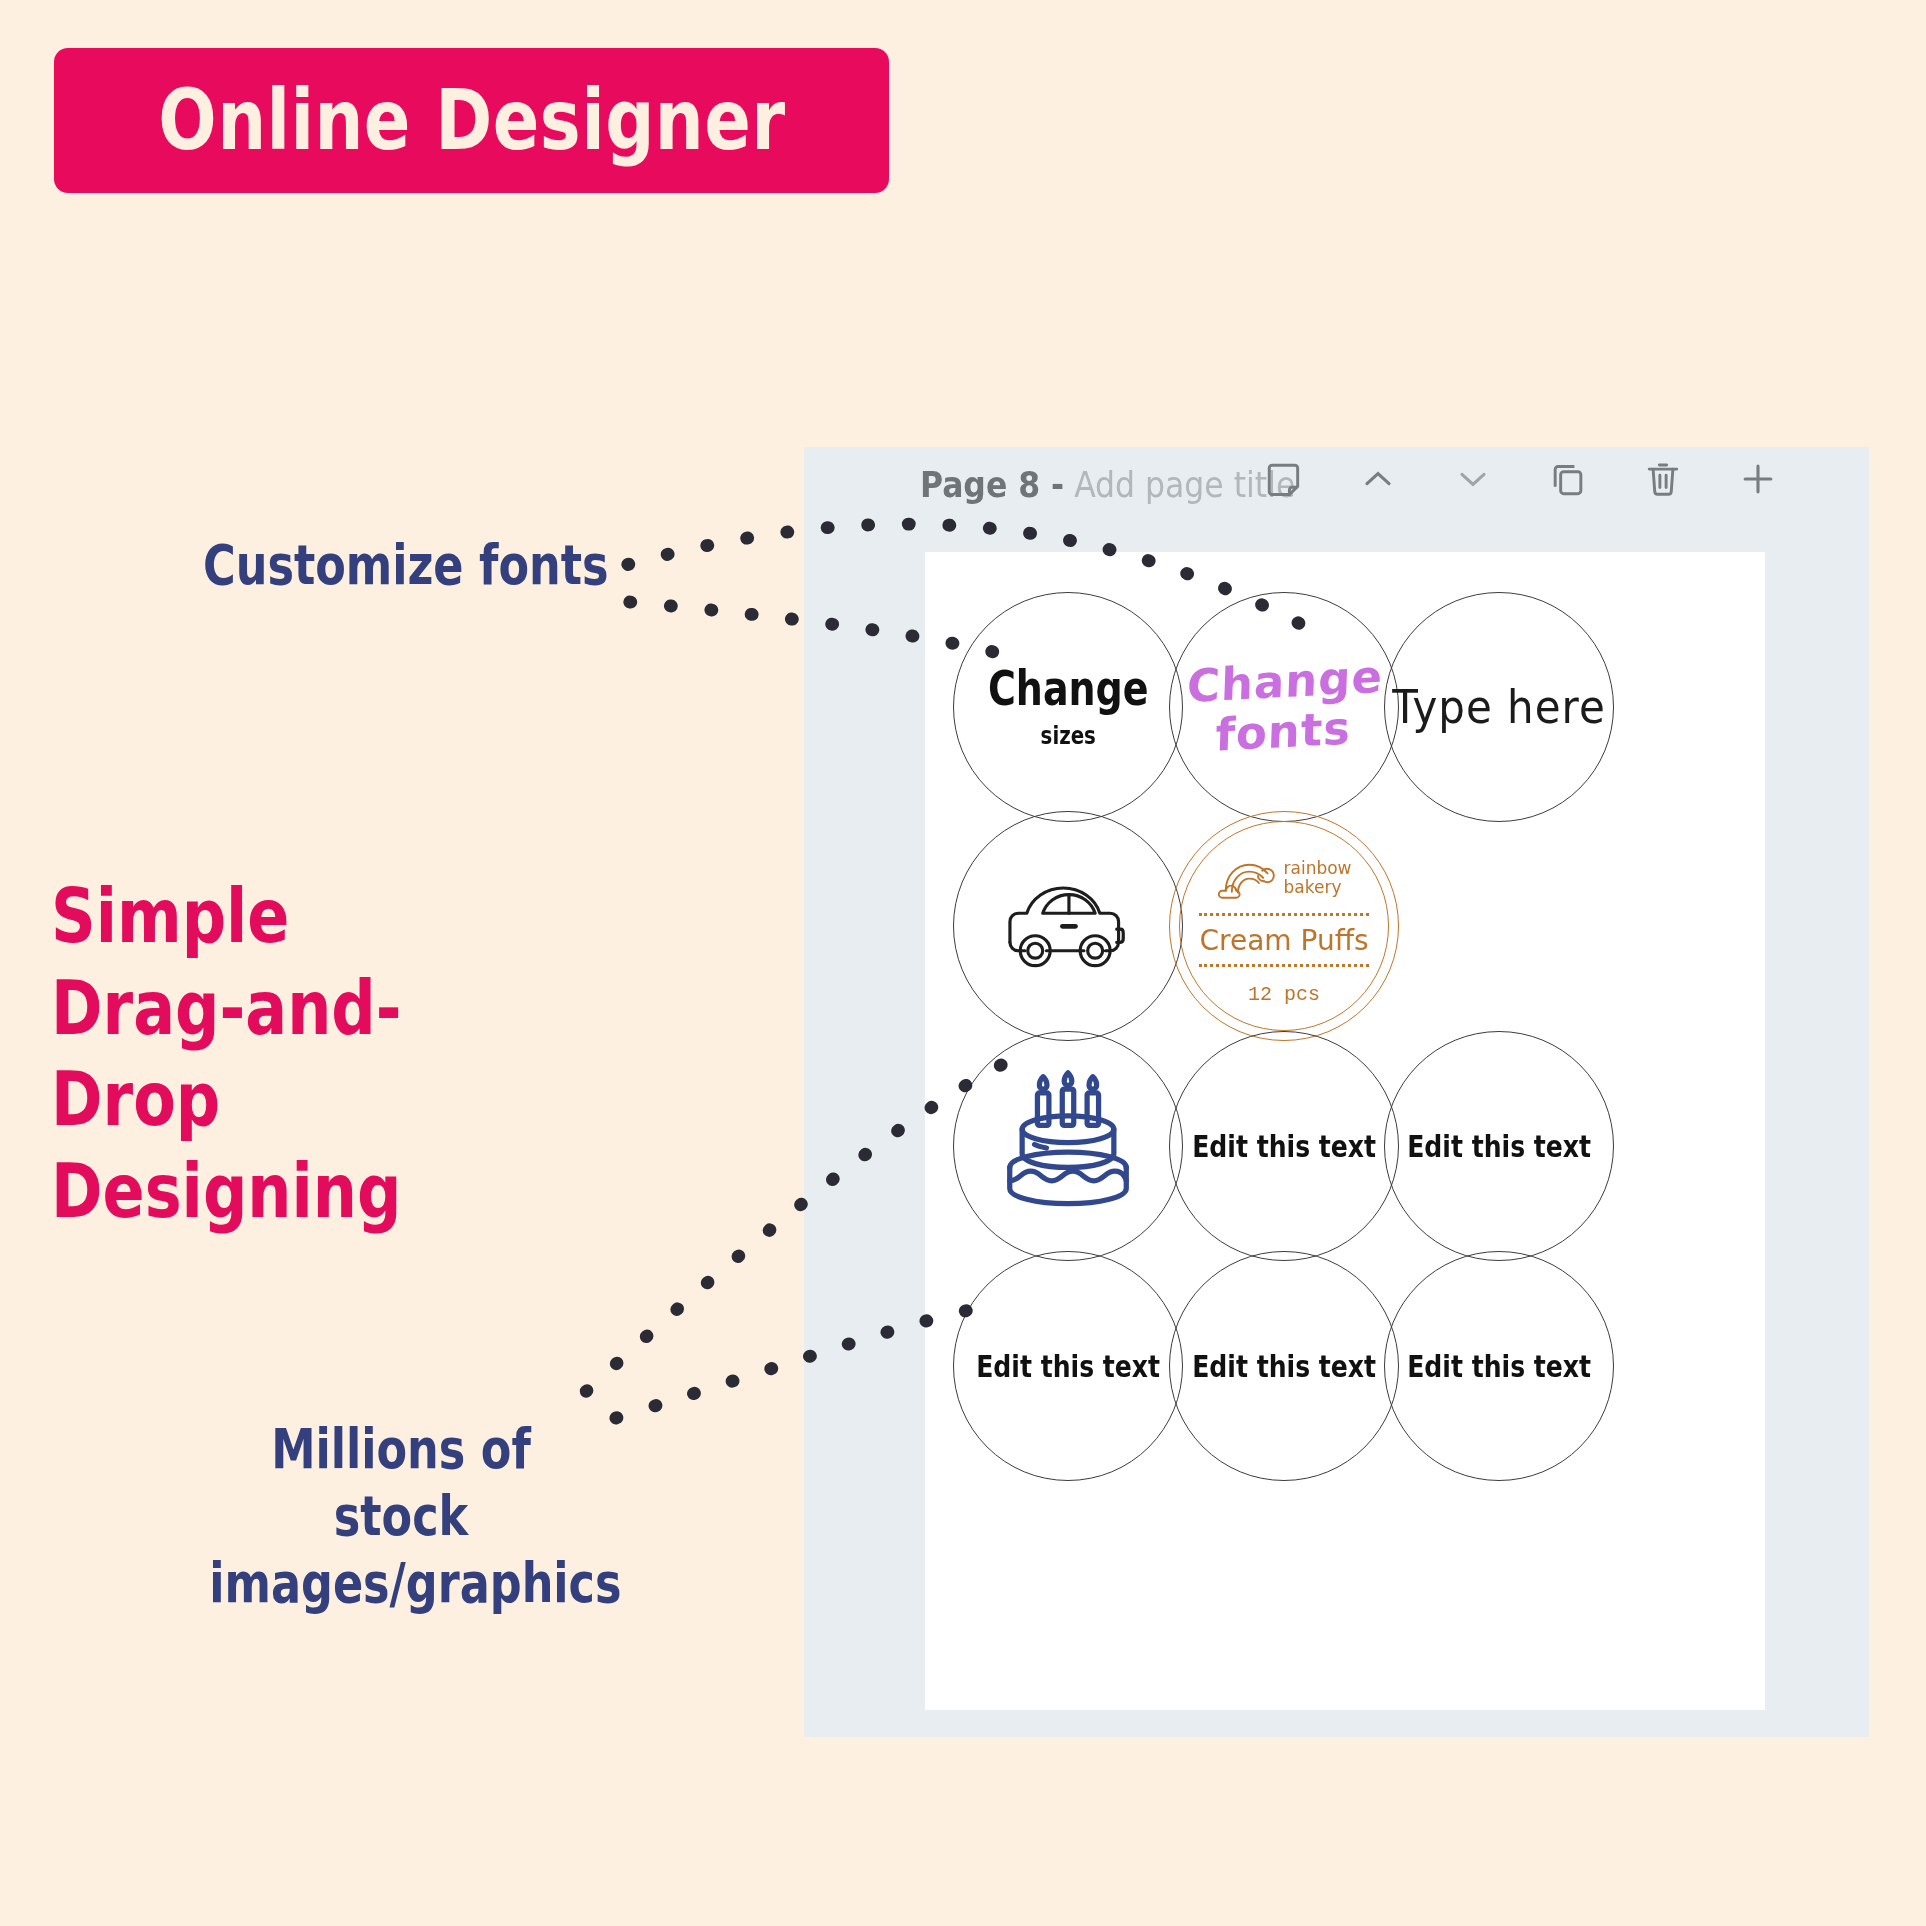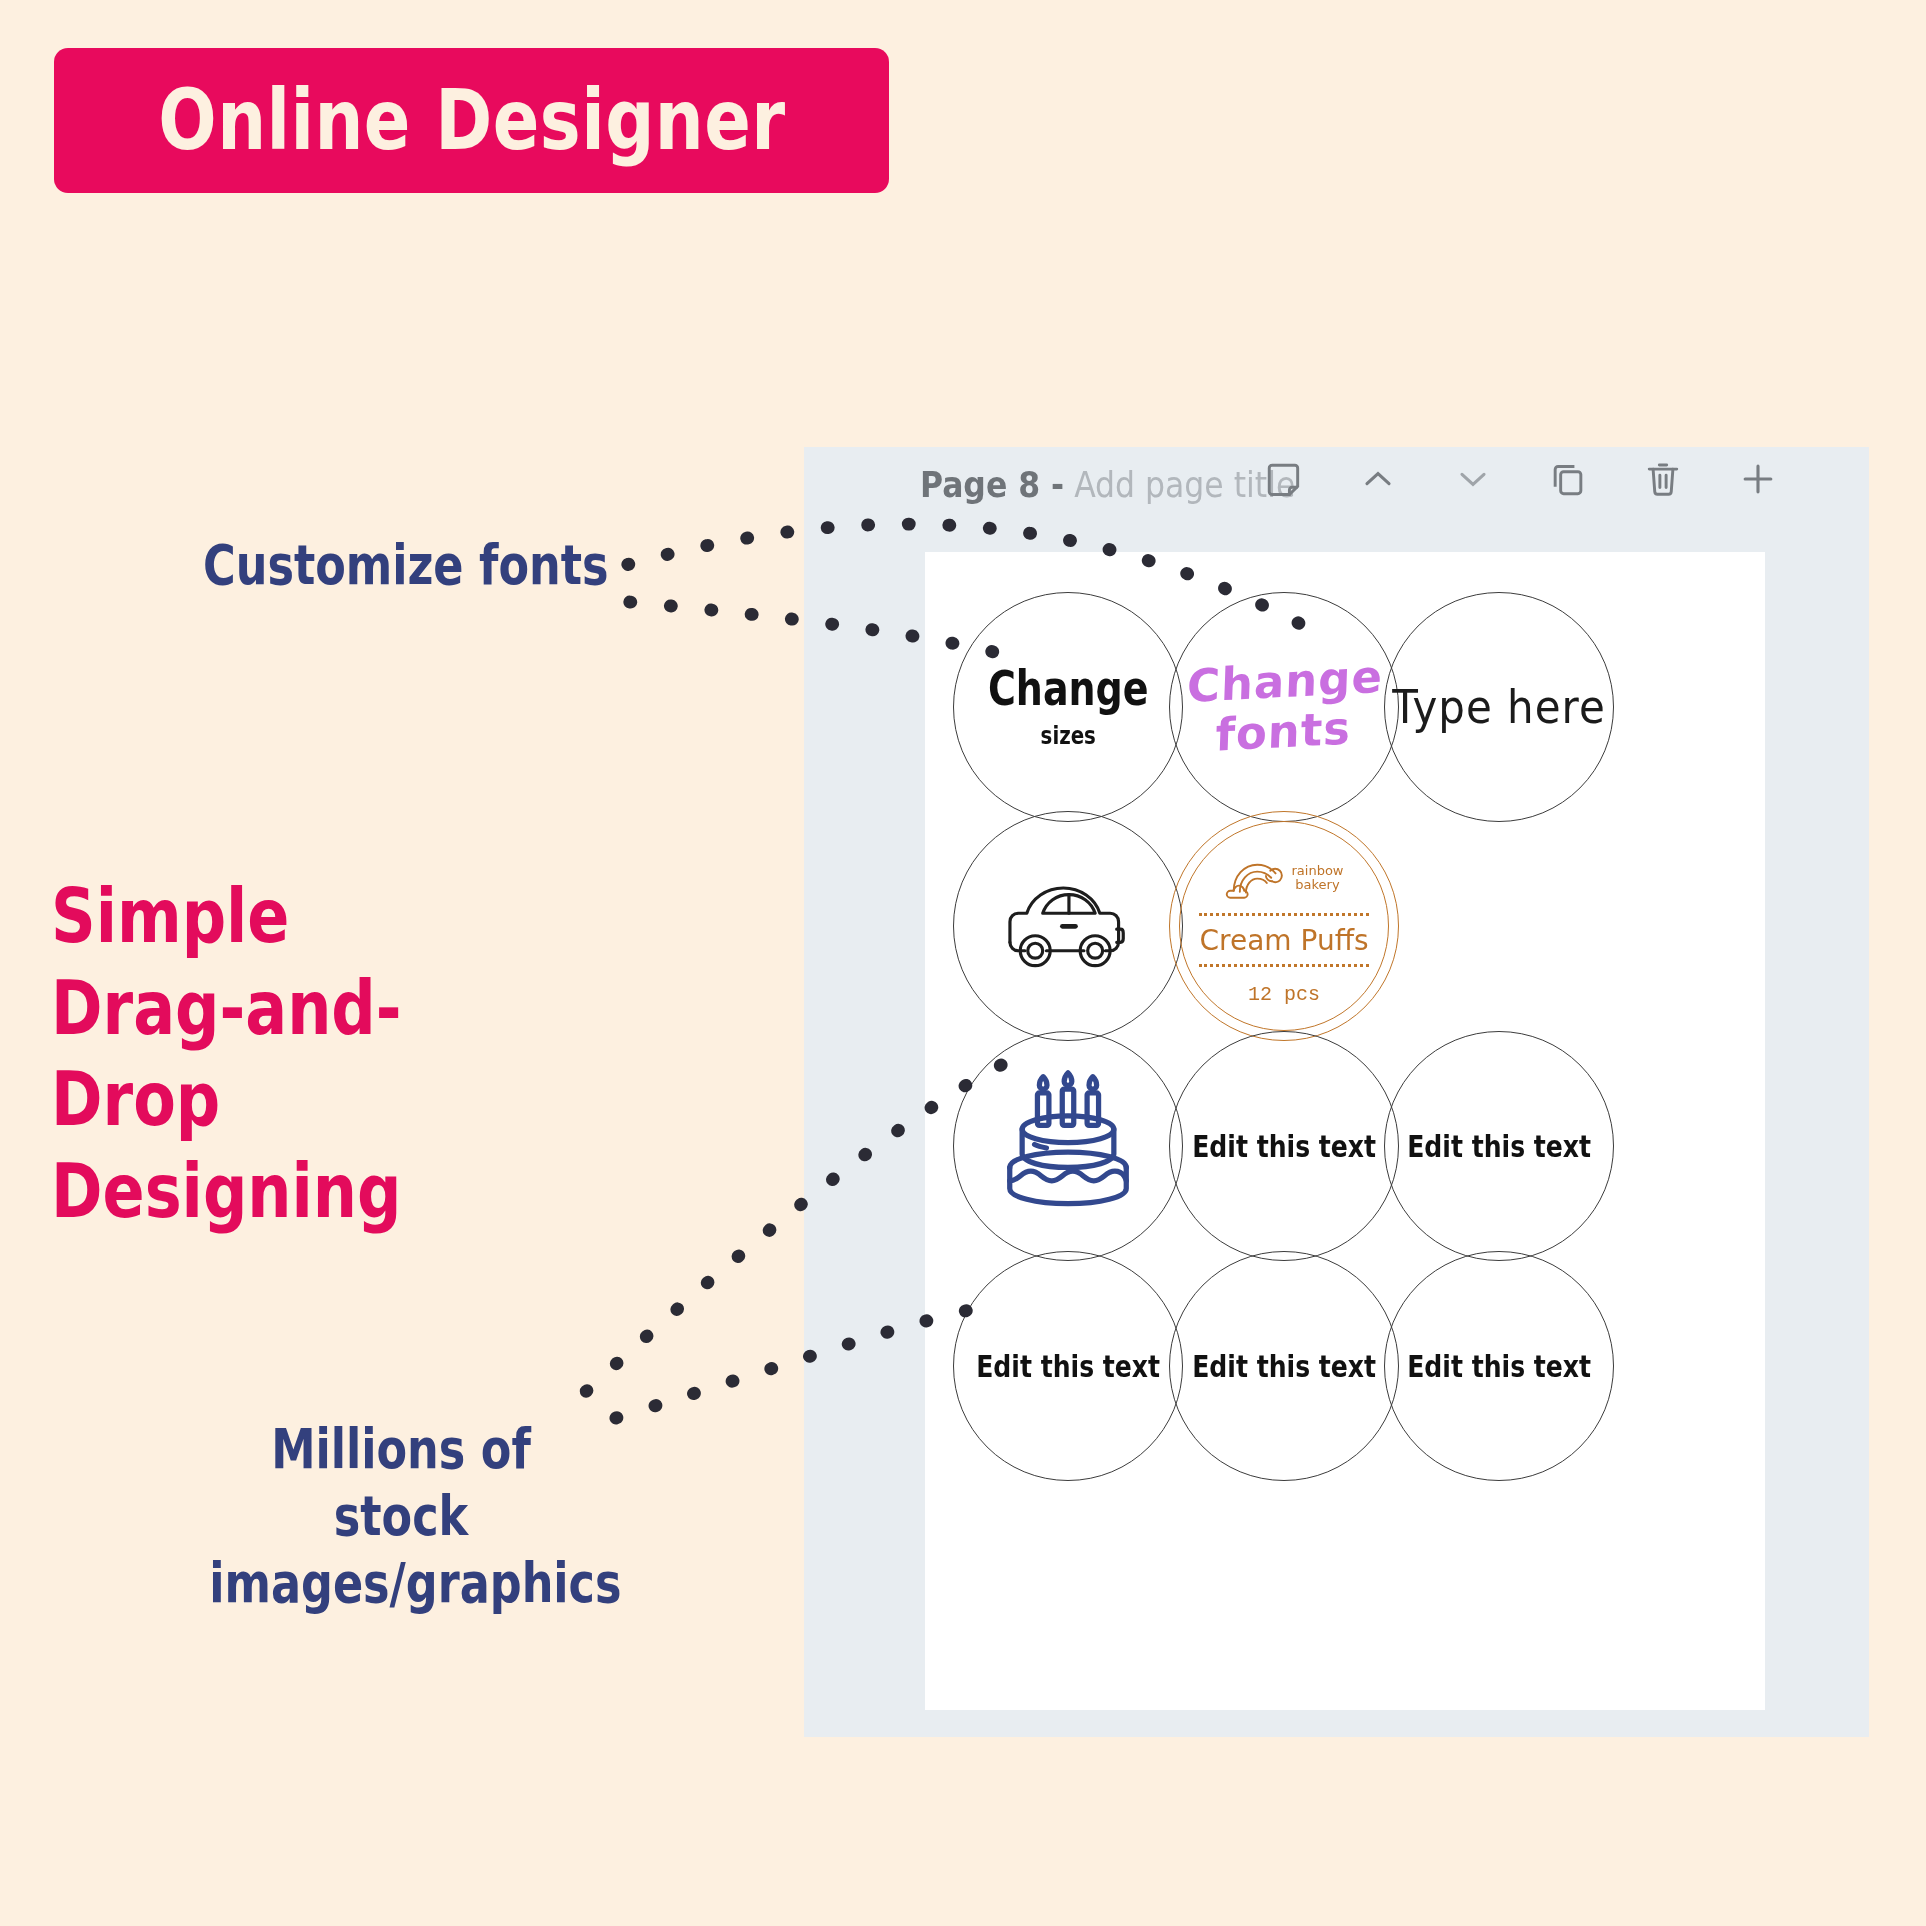--- a/index.html
+++ b/index.html
@@ -106,22 +106,22 @@
   }
   
   .bakery{border-color:#c0762a;}
   .bakery-inner{
     position:absolute;inset:9px;border:1.4px solid #c0762a;border-radius:50%;
     display:flex;flex-direction:column;align-items:center;justify-content:center;
     color:#bf7429;
   }
   .bakery-top{display:flex;align-items:center;gap:6px;margin-top:6px;}
   .bakery-brand{
-    font-family:"DejaVu Sans",sans-serif;font-size:13px;line-height:1.1;
-    color:#bf7429;text-align:center;
+    font-family:"DejaVu Sans",sans-serif;font-size:17px;line-height:1.1;
+    color:#bf7429;text-align:left;
   }
   .dot-rule{
     width:170px;height:0;border-top:3.5px dotted #c0762a;margin:9px 0 4px;
   }
   .dot-rule2{width:170px;height:0;border-top:3.5px dotted #c0762a;margin:5px 0 0;}
   .bakery-title{
     font-family:"DejaVu Sans",sans-serif;font-size:28px;color:#bf7429;margin:4px 0 2px;
   }
   .bakery-qty{font-family:Liberation Mono, monospace;font-size:20px;color:#bf7429;margin-top:16px;}
   

